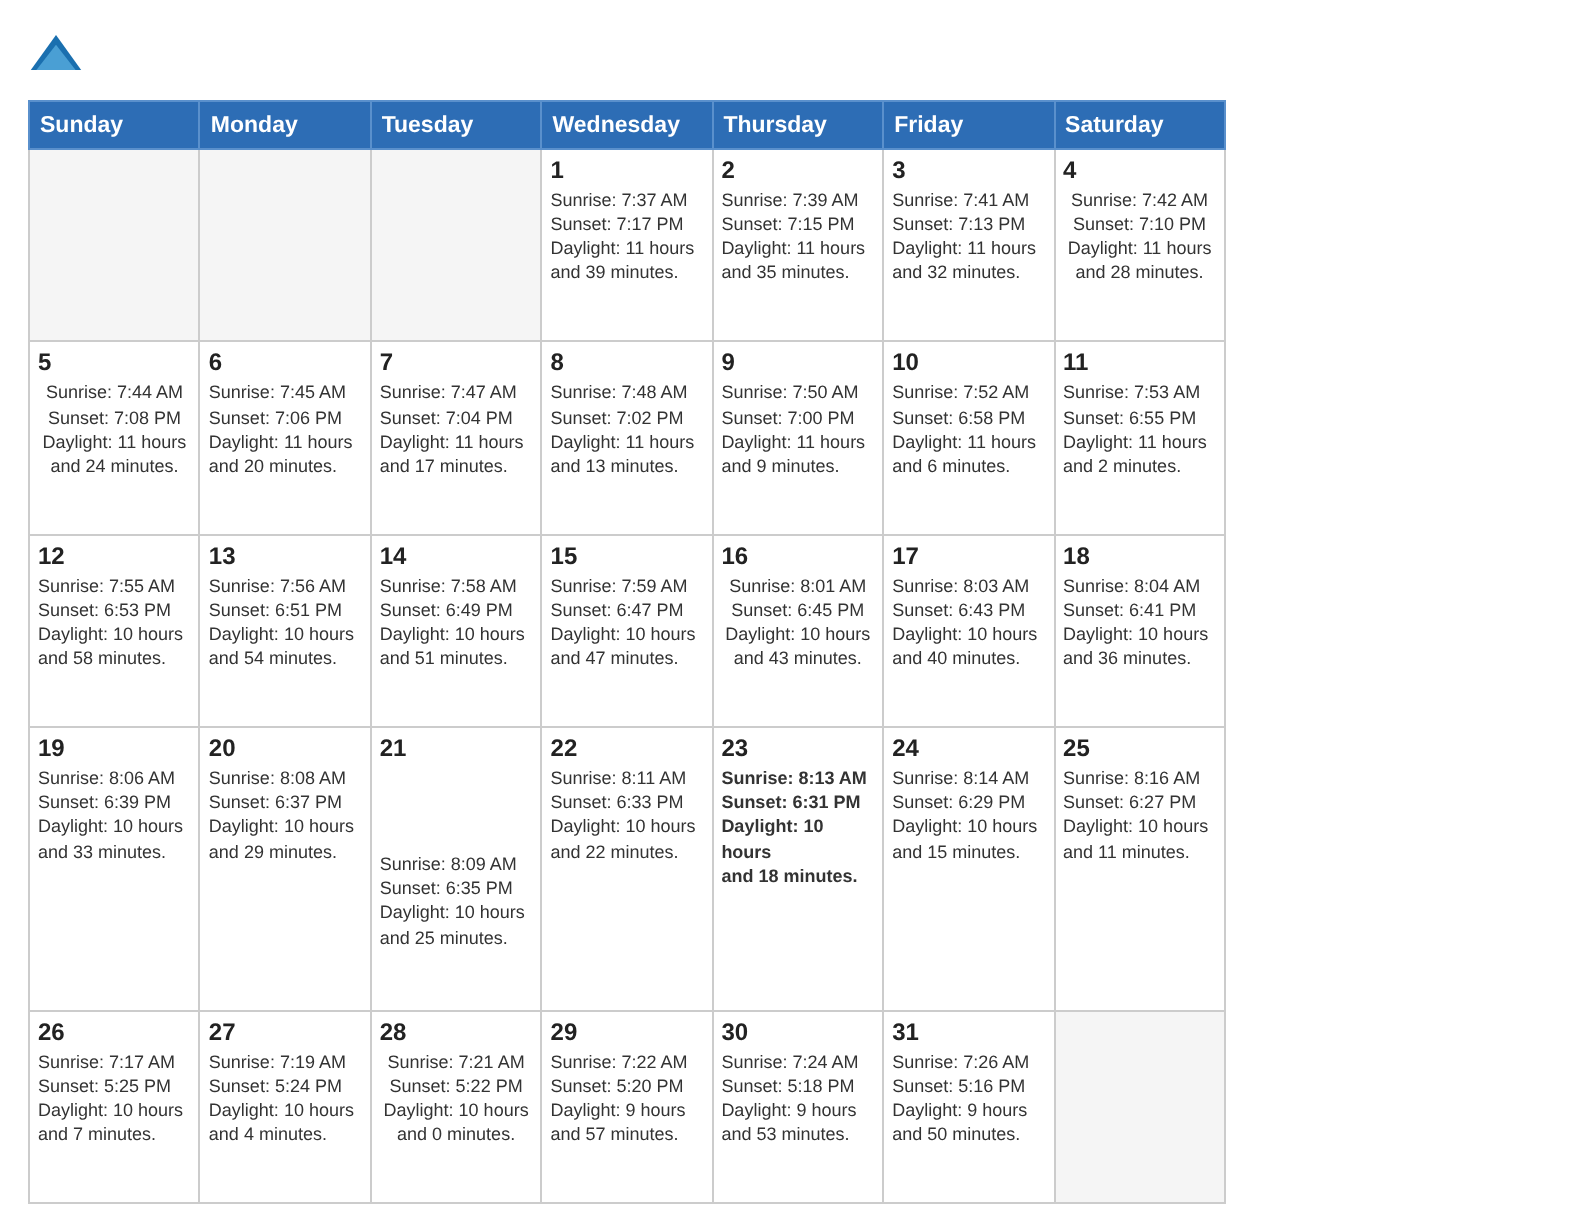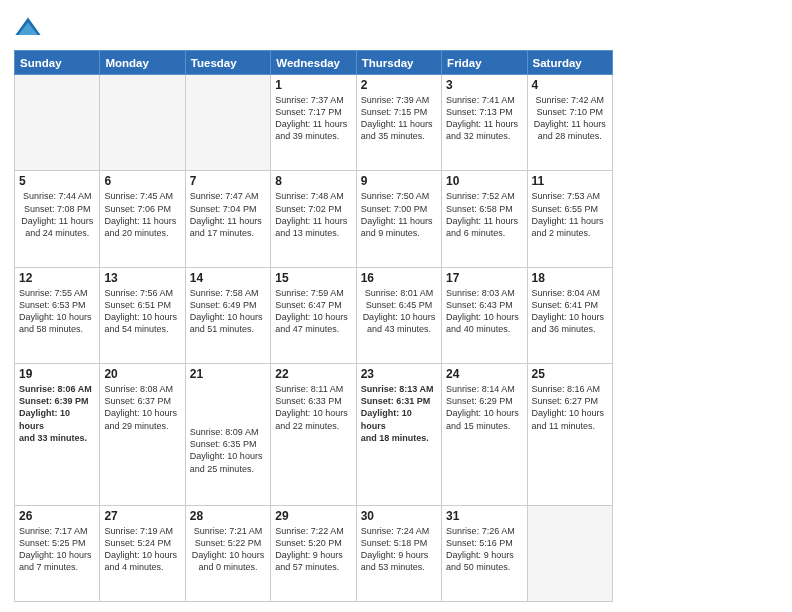--- a/index.html
+++ b/index.html
@@ -269,21 +269,21 @@
             <span class="day-number">18</span>
             <div class="day-info" style="white-space: pre-line;">Sunrise: 8:04 AM
 Sunset: 6:41 PM
 Daylight: 10 hours
 and 36 minutes.</div>
           </td>
         </tr>
         <tr>
           <td>
             <span class="day-number">19</span>
-            <div class="day-info" style="white-space: pre-line; font-weight: bold;">Sunrise: 8:06 AM
+            <div class="day-info" style="white-space: pre-line;">Sunrise: 8:06 AM
 Sunset: 6:39 PM
 Daylight: 10 hours
 and 33 minutes.</div>
           </td>
           <td>
             <span class="day-number">20</span>
             <div class="day-info" style="white-space: pre-line;">Sunrise: 8:08 AM
 Sunset: 6:37 PM
 Daylight: 10 hours
 and 29 minutes.</div>

